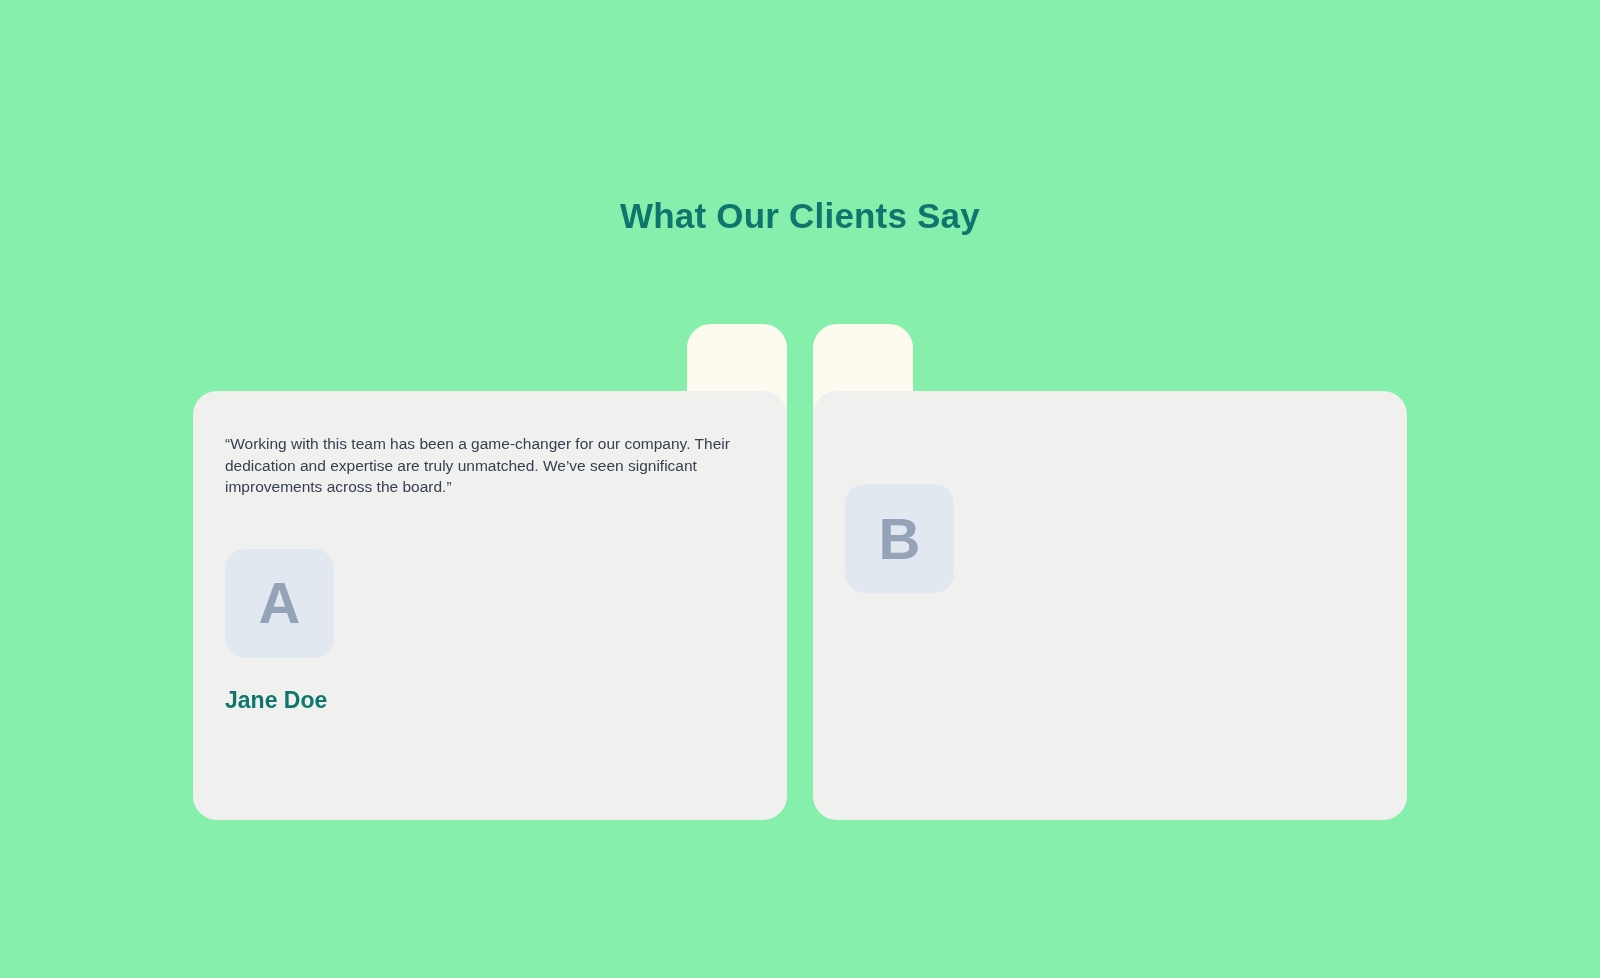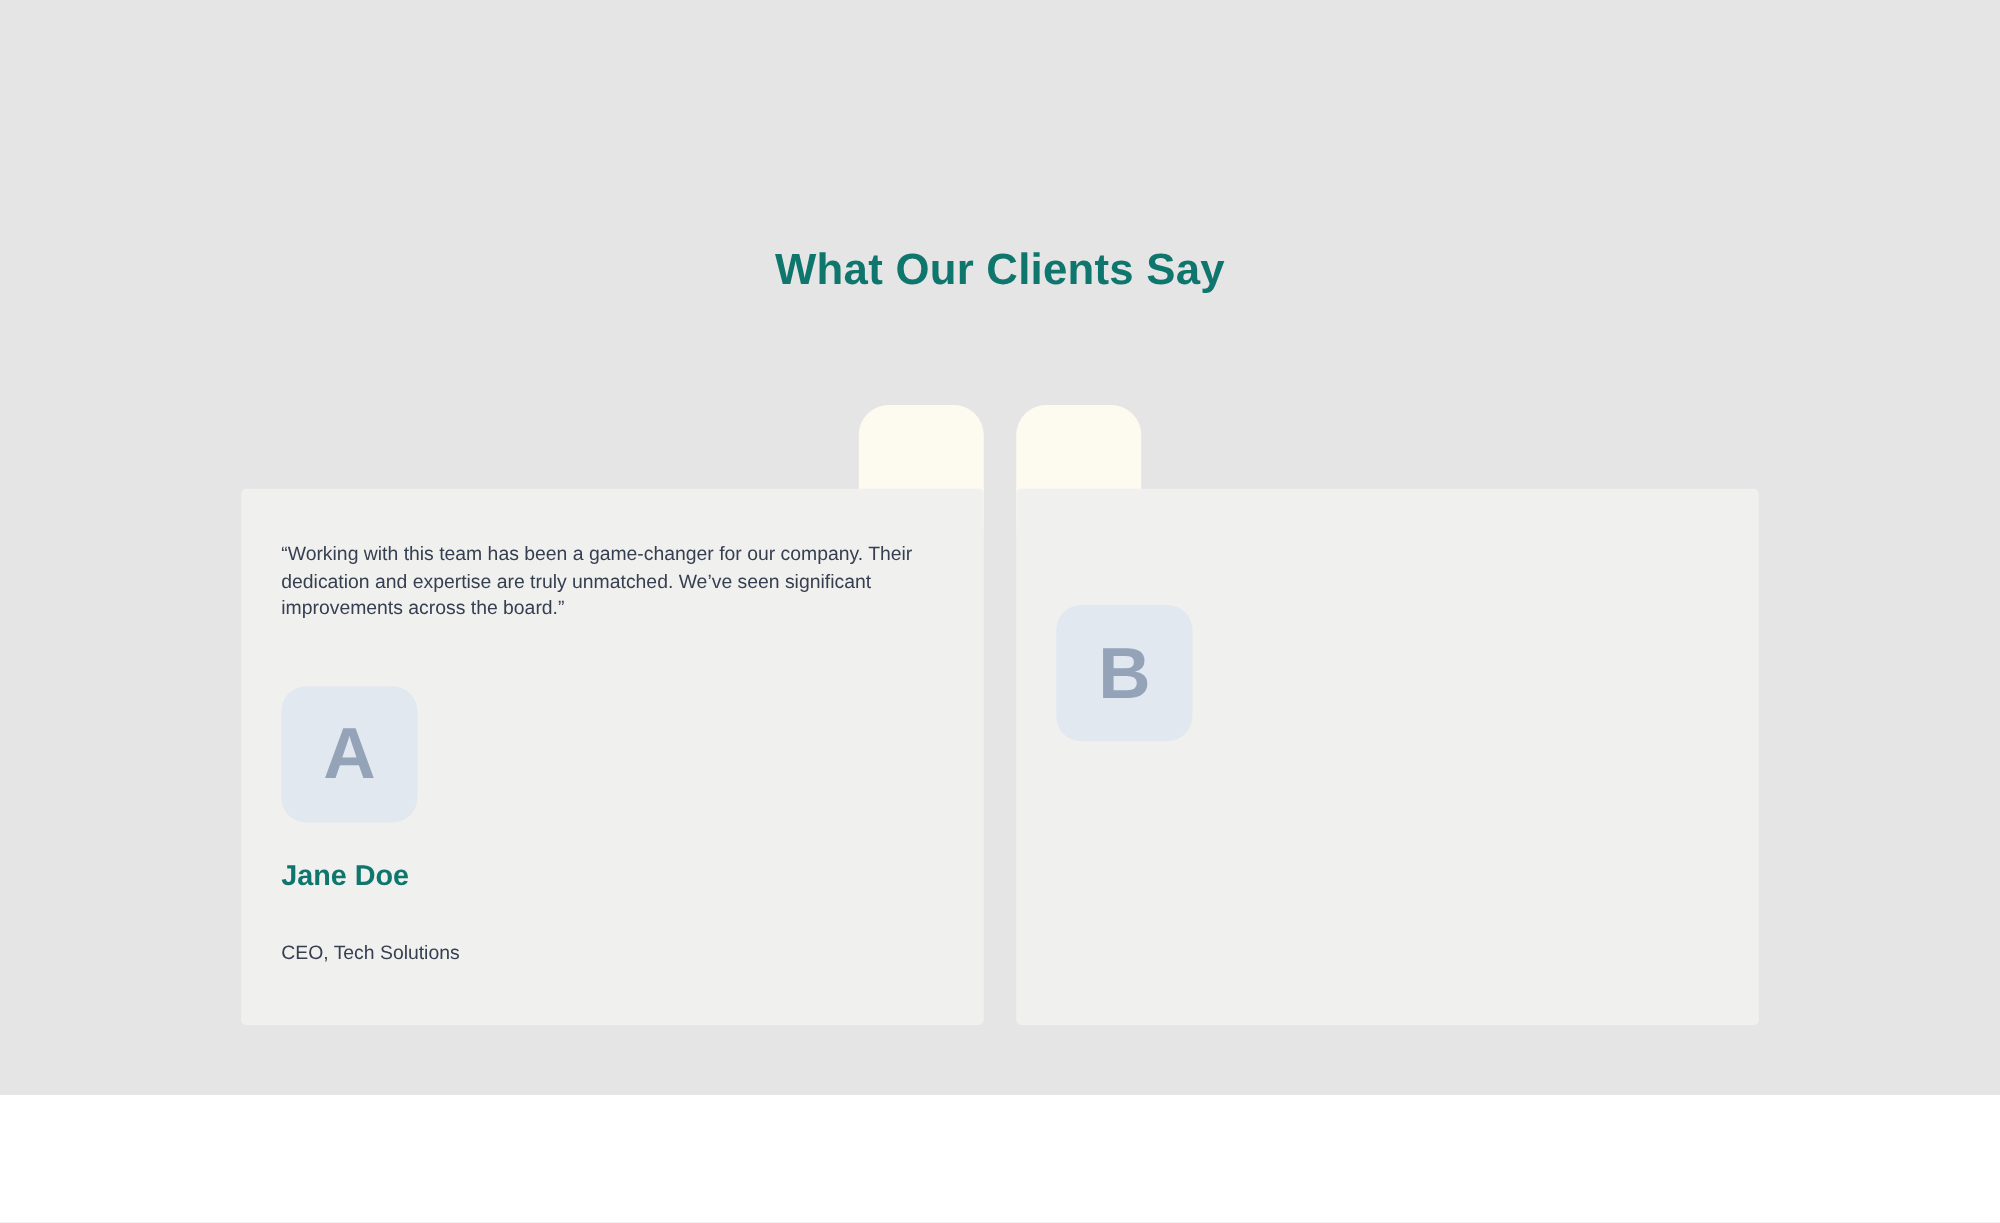--- a/index.html
+++ b/index.html
@@ -3,25 +3,25 @@
 <meta charset="utf-8">
 <style>
   * { margin: 0; padding: 0; box-sizing: border-box; }
   html, body { background: #ffffff; }
   body {
     font-family: "Liberation Sans", "DejaVu Sans", sans-serif;
     color: #353f50;
   }
   .page {
     width: 1600px;
-    height: 876px;
+    height: 978px;
     margin: 0 auto;
     position: relative;
     overflow: hidden;
-    background: #e5e5e5;
+    background: #86efac;
   }
   .section {
     text-align: center;
   }
   .section-title {
     margin-top: 196px;
     font-size: 35px;
     line-height: 1.15;
     font-weight: 700;
     letter-spacing: 0.2px;
@@ -52,21 +52,21 @@
     border-radius: 24px;
     z-index: 0;
   }
   .deco-right { right: 0; }
   .deco-left  { left: 0; }
   .card {
     position: relative;
     z-index: 1;
     height: 429px;
     background: #f0f0ef;
-    border-radius: 4px;
+    border-radius: 24px;
     padding: 42px 32px 0 32px;
     text-align: left;
   }
   .quote {
     font-size: 15.5px;
     line-height: 21.5px;
     color: #353f50;
     max-width: 505px;
   }
   .avatar {
@@ -111,21 +111,20 @@
     <div class="cards-row">
 
       <div class="card-wrap">
         <div class="deco deco-right"></div>
         <div class="card">
           <p class="quote">“Working with this team has been a game-changer for our company. Their dedication and expertise are truly unmatched. We’ve seen significant improvements across the board.”</p>
           <div class="avatar">
             <span class="avatar-initial">A</span>
           </div>
           <div class="client-name">Jane Doe</div>
-          <div class="client-role">CEO, Tech Solutions</div>
         </div>
       </div>
 
       <div class="card-wrap">
         <div class="deco deco-left"></div>
         <div class="card">
           <div class="avatar">
             <span class="avatar-initial">B</span>
           </div>
         </div>

